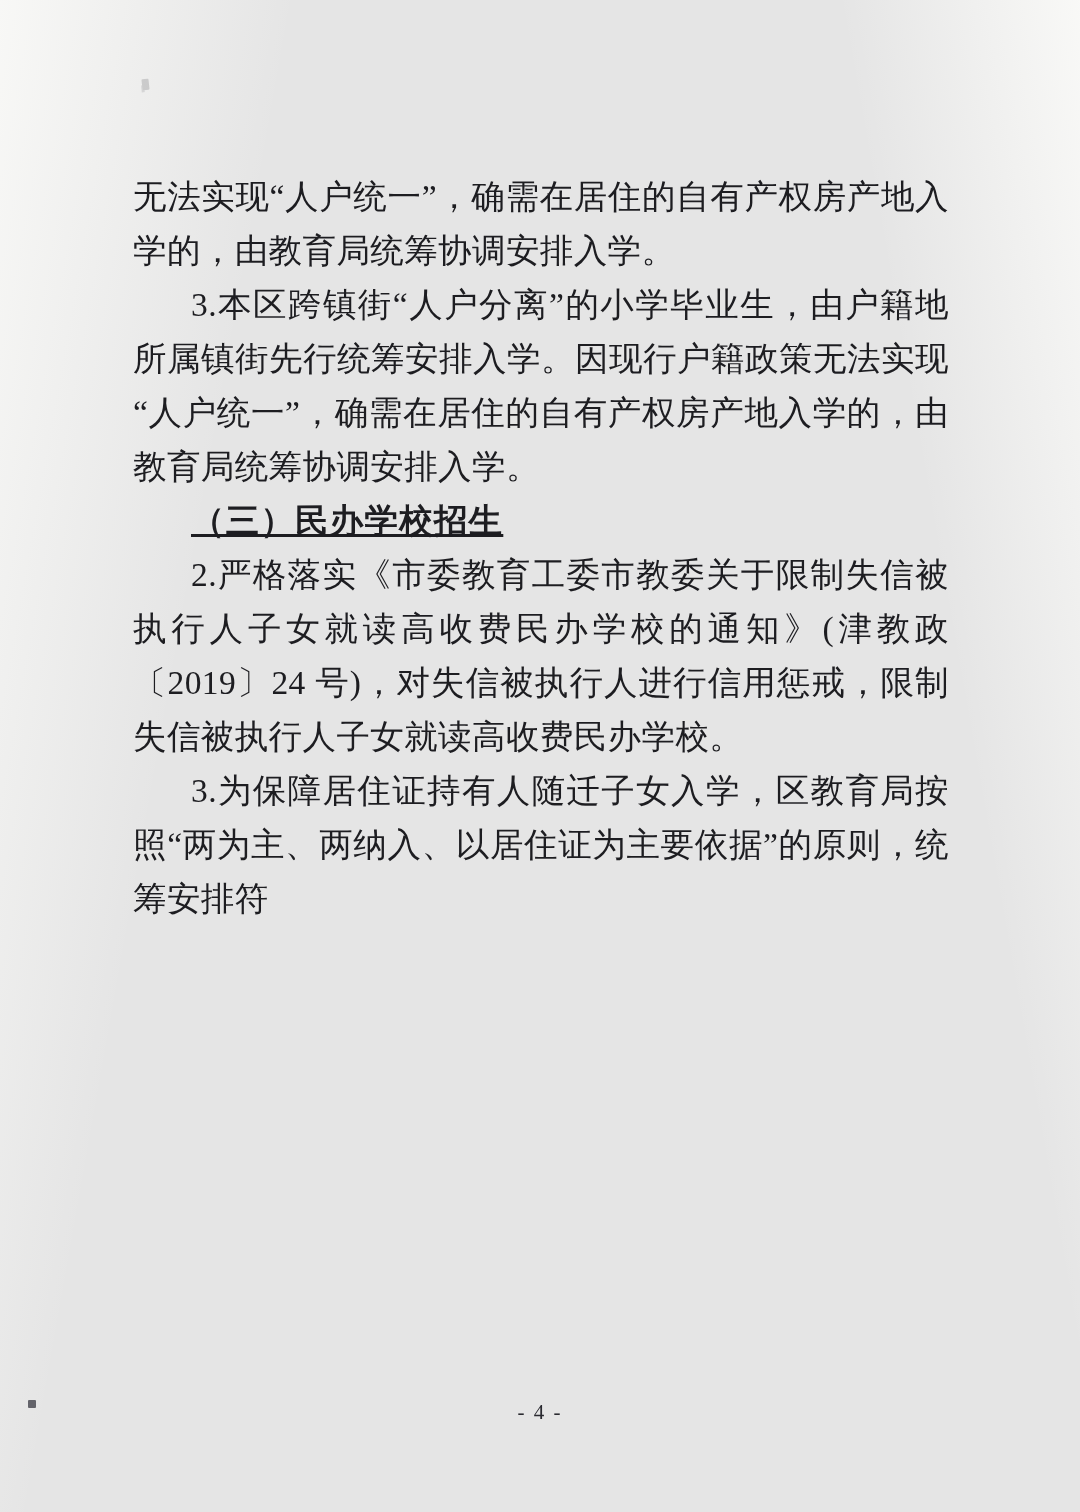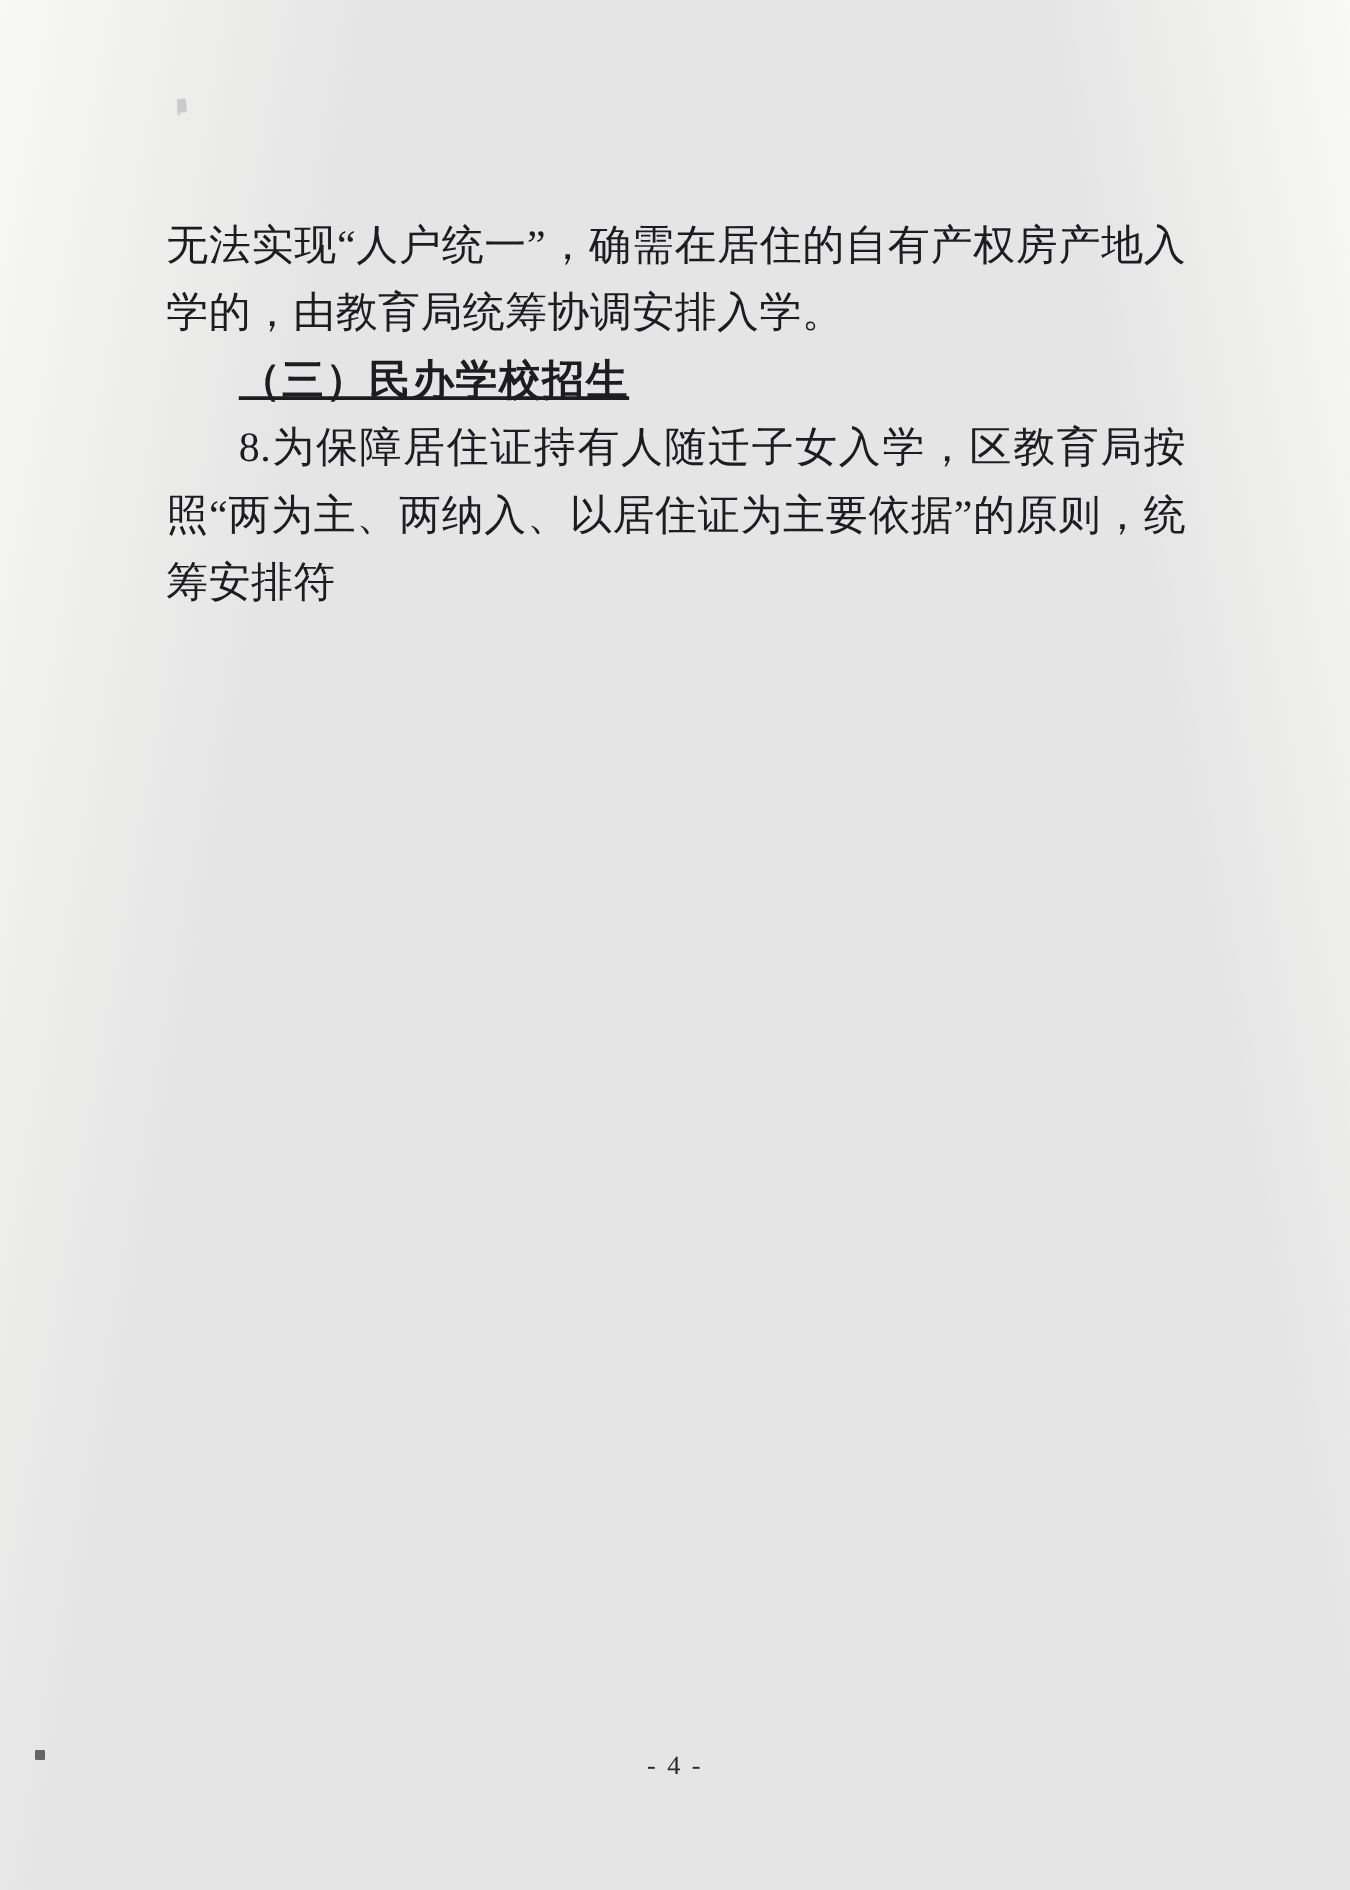--- a/index.html
+++ b/index.html
@@ -98,25 +98,27 @@
 
   <div class="scan-tint"></div>
 
   <div class="speck speck-top"></div>
   <div class="speck speck-bottom"></div>
 
   <div class="body-text">
 
     <p class="para">无法实现“人户统一”，确需在居住的自有产权房产地入学的，由教育局统筹协调安排入学。</p>
 
+    <p class="para indent">3.本区跨镇街“人户分离”的小学毕业生，由户籍地所属镇街先行统筹安排入学。因现行户籍政策无法实现“人户统一”，确需在居住的自有产权房产地入学的，由教育局统筹协调安排入学。</p>
 
     <p class="para heading">（三）民办学校招生</p>
 
 
+    <p class="para indent">2.严格落实《市委教育工委市教委关于限制失信被执行人子女就读高收费民办学校的通知》(津教政〔2019〕24 号)，对失信被执行人进行信用惩戒，限制失信被执行人子女就读高收费民办学校。</p>
 
 
-    <p class="para indent">8.为保障居住证持有人随迁子女入学，区教育局按照“两为主、两纳入、以居住证为主要依据”的原则，统筹安排符</p>
+    <p class="para indent">3.为保障居住证持有人随迁子女入学，区教育局按照“两为主、两纳入、以居住证为主要依据”的原则，统筹安排符</p>
 
   </div>
 
   <div class="page-number">- 4 -</div>
 
 </div>
 
 </body></html>

